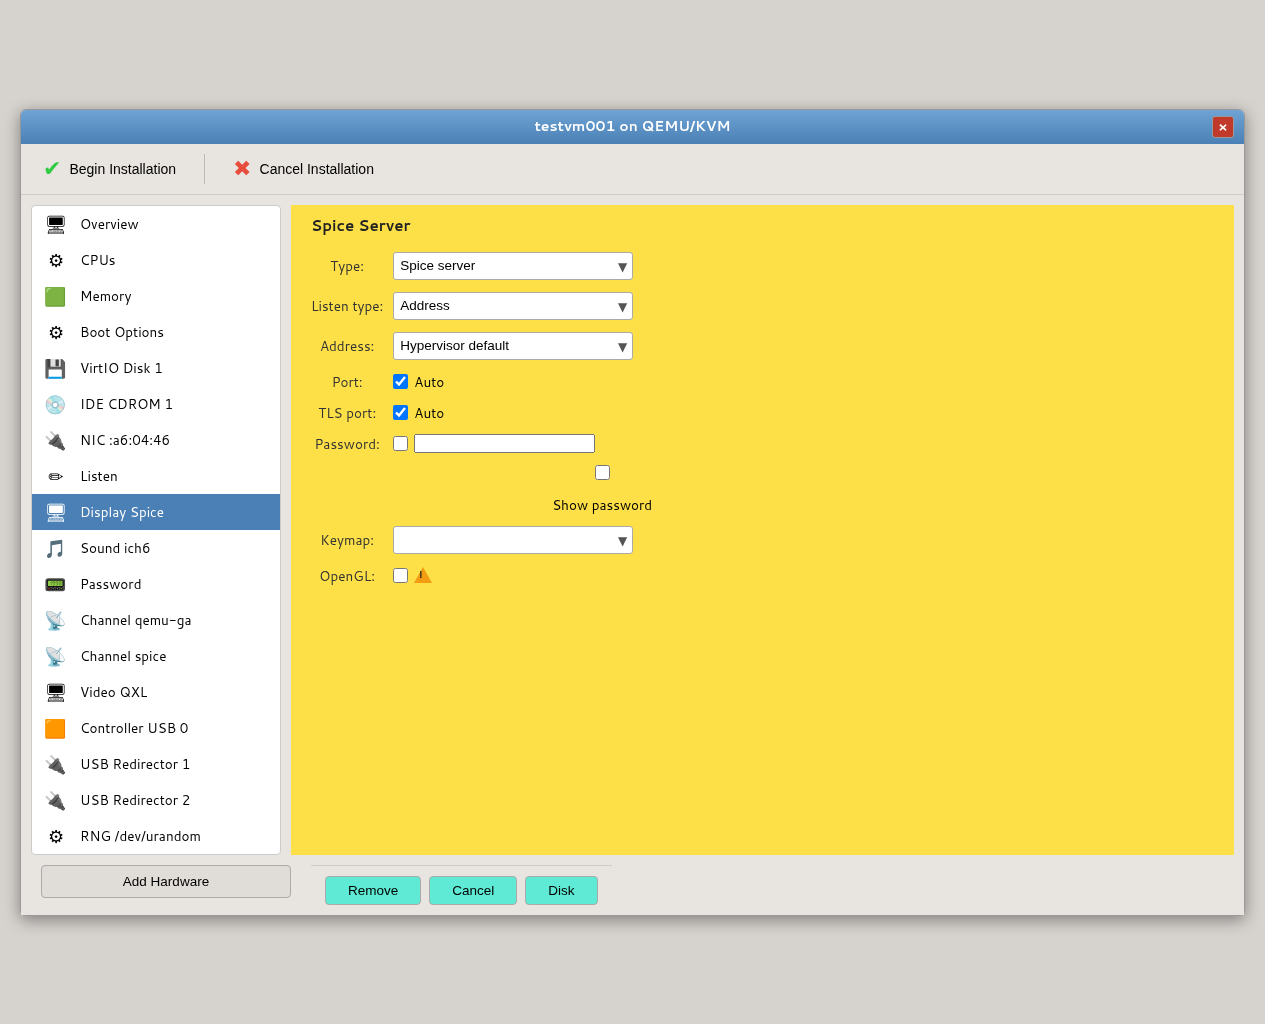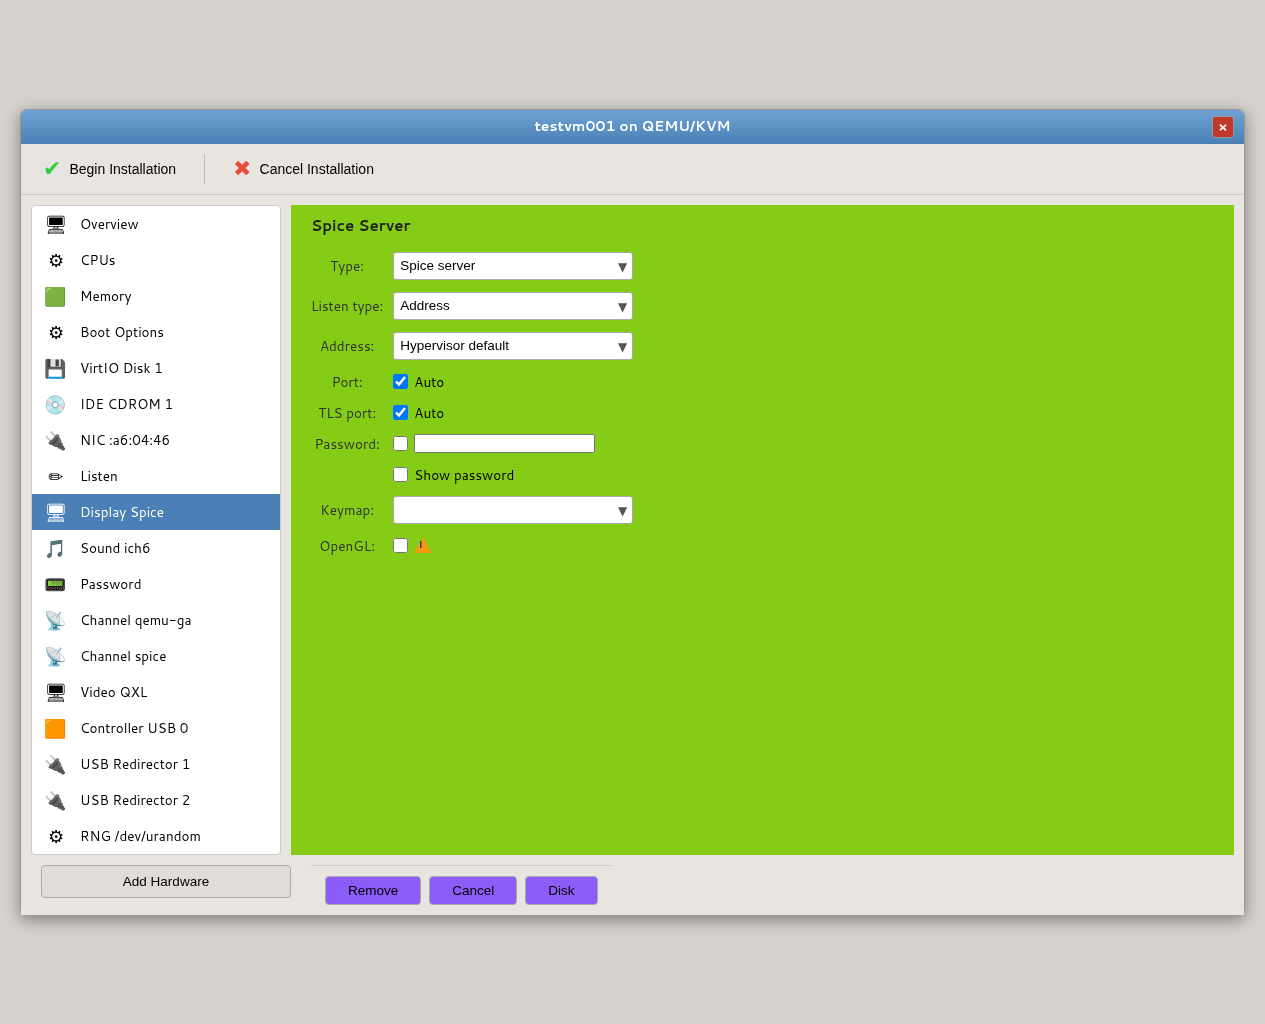--- a/index.html
+++ b/index.html
@@ -104,21 +104,21 @@
       width: 28px;
       height: 22px;
       display: flex;
       align-items: center;
       justify-content: center;
       font-size: 18px;
       flex-shrink: 0;
     }
     .detail-panel {
       flex: 1;
-      background: #84cc16;
+      background: #fde047;
       padding: 10px 20px;
       display: flex;
       flex-direction: column;
     }
     .section-title {
       font-size: 15px;
       font-weight: bold;
       margin-bottom: 16px;
       color: #222;
     }
@@ -165,41 +165,42 @@
       color: #555;
     }
     input[type="checkbox"] {
       width: 15px;
       height: 15px;
       cursor: pointer;
     }
     .show-password-row {
       display: flex;
       align-items: center;
-      gap: 6px;
+      gap: 15px;
       margin-left: 0;
+      flex-direction: column;
     }
     .footer {
       display: flex;
       justify-content: space-between;
       align-items: center;
       padding: 10px 14px;
       border-top: 1px solid #ccc;
       background: #e8e4e0;
     }
     .footer-left {}
     .footer-right {
       display: flex;
       gap: 8px;
     }
     .footer-btn {
       padding: 6px 22px;
       border: 1px solid #aaa;
       border-radius: 4px;
-      background: #8b5cf6;
+      background: #5eead4;
       font-size: 13.5px;
       cursor: pointer;
     }
     .add-hw-btn {
       padding: 8px 16px;
       border: 1px solid #aaa;
       border-radius: 4px;
       background: #e0dcd8;
       font-size: 13.5px;
       cursor: pointer;

